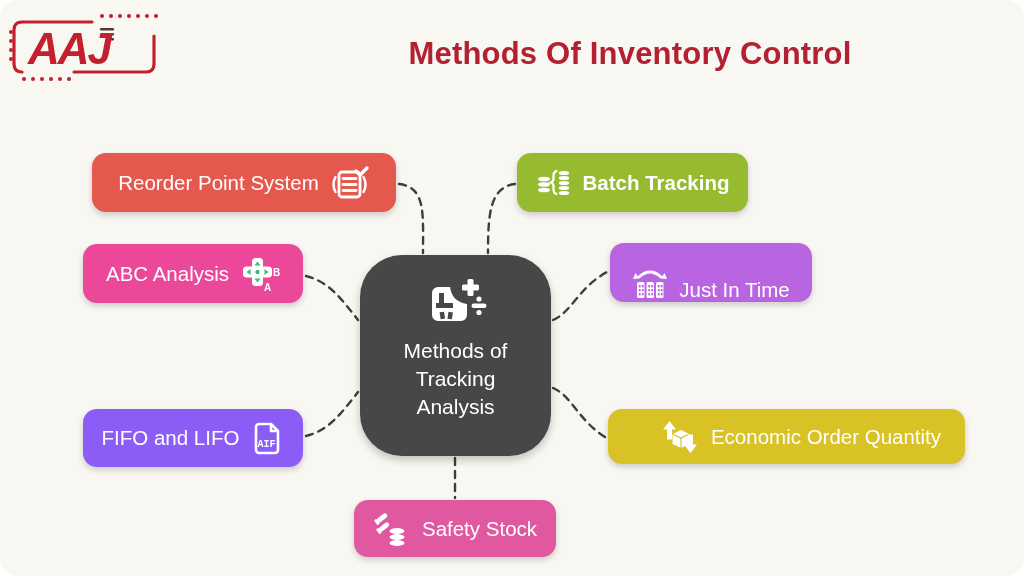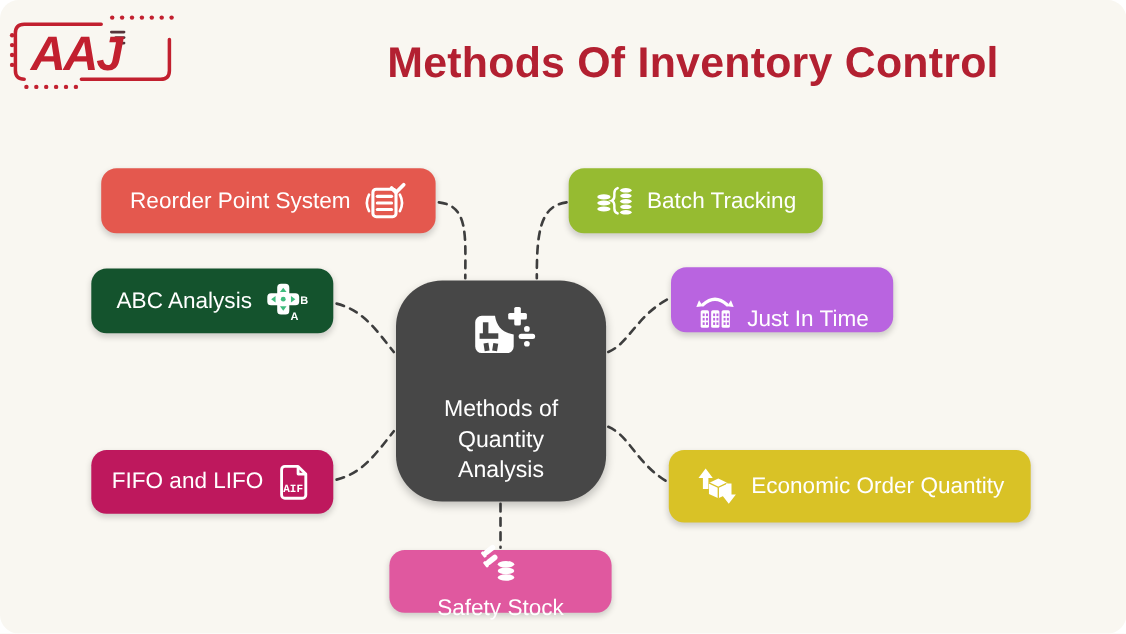--- a/index.html
+++ b/index.html
@@ -4,52 +4,52 @@
 <style>
   html,body{margin:0;padding:0;}
   #stage{
     position:relative; width:1024px; height:576px; overflow:hidden;
     font-family:"Liberation Sans", sans-serif;
     background:#f9f7f1;
   }
   
   .title{
     position:absolute; left:280px; top:36px; width:700px;
-    text-align:center; font-size:39px; font-weight:800; letter-spacing:.2px;
+    text-align:center; font-size:31px; font-weight:800; letter-spacing:.2px;
   }
   
   .logo{ position:absolute; left:8px; top:6px; width:152px; height:76px; }
   
   .connectors{ position:absolute; left:0; top:0; pointer-events:none; }
   .connectors path{ fill:none; stroke:#3e3e3e; stroke-width:2.4; stroke-dasharray:7 6; stroke-linecap:round; }
   
   .node{
     position:absolute; display:flex; align-items:center; justify-content:center;
     gap:11px; border-radius:14px; color:#fff; font-size:20.5px;
     box-shadow:0 3px 6px rgba(0,0,0,.18);
   }
   .node .nlabel{ white-space:nowrap; }
   .node .icon{ display:flex; align-items:center; }
   
   .pos-rps   { left:92px;  top:153px; width:304px; height:59px; }
   .pos-batch { left:517px; top:153px; width:231px; height:59px; }
   .pos-abc   { left:83px;  top:244px; width:220px; height:59px; }
   .pos-jit   { left:610px; top:243px; width:202px; height:59px;align-items:flex-end; }
   .pos-fifo  { left:83px;  top:409px; width:220px; height:58px; }
-  .pos-eoq   { left:608px; top:409px; width:329px; height:66px; }
+  .pos-eoq   { left:608px; top:409px; width:329px; height:55px;padding-left:28px; }
   .pos-safety{ left:354px; top:500px; width:202px; height:57px; }
   
   .center-box{
     position:absolute; left:360px; top:255px; width:191px; height:201px;
     border-radius:42px; display:flex; flex-direction:column; align-items:center;
     justify-content:flex-start; box-shadow:0 4px 8px rgba(0,0,0,.22);
   }
   .center-box .cicon{ margin-top:22px; }
   .center-label{
-    color:#fff; font-size:21px; line-height:28px; text-align:center; margin-top:24px;
+    color:#fff; font-size:21px; line-height:28px; text-align:center; margin-top:4px;
   }
   .center-label span{ display:block; }
 </style>
 </head>
 <body>
 
 <div id="stage" style="background: rgb(249, 247, 241); border-radius: 17px;">
 
   <div class="logo">
     <svg width="152" height="76" viewBox="0 0 152 76">
@@ -112,21 +112,21 @@
           <rect x="43.5" y="2" width="6" height="17" rx="1.5"></rect>
           <rect x="38" y="7.5" width="17" height="6" rx="1.5"></rect>
           <circle cx="55" cy="22" r="2.6"></circle>
           <rect x="47.5" y="26.5" width="15" height="4.6" rx="2.3"></rect>
           <circle cx="55" cy="35.5" r="2.6"></circle>
         </g>
       </svg>
     </span>
     <div class="center-label">
       <span>Methods of</span>
-      <span>Quantity</span>
+      <span>Tracking</span>
       <span>Analysis</span>
     </div>
   </div>
 
   <div class="node pos-rps" style="background-color: rgb(228, 88, 78);">
     <span class="nlabel">Reorder Point System</span>
     <span class="icon">
       <svg width="40" height="38" viewBox="0 0 40 38">
         <path d="M26 7 l4 4 l7 -7" fill="none" stroke="#fff" stroke-width="3.4" stroke-linecap="round" stroke-linejoin="round"></path>
         <rect x="9" y="8" width="21" height="25" rx="3" fill="none" stroke="#fff" stroke-width="2.8"></rect>
@@ -134,40 +134,40 @@
           <line x1="13" y1="14.5" x2="26" y2="14.5"></line>
           <line x1="13" y1="20.5" x2="26" y2="20.5"></line>
           <line x1="13" y1="26.5" x2="26" y2="26.5"></line>
         </g>
         <path d="M5.5 13 q-4 7.5 0 15" fill="none" stroke="#fff" stroke-width="2.4" stroke-linecap="round"></path>
         <path d="M33.5 13 q4 7.5 0 15" fill="none" stroke="#fff" stroke-width="2.4" stroke-linecap="round"></path>
       </svg>
     </span>
   </div>
 
-  <div class="node pos-batch" style="background-color: rgb(150, 187, 49);">
+  <div class="node pos-batch" style="background-color: rgb(150, 187, 49); font-weight: bold;">
     <span class="icon">
       <svg width="36" height="36" viewBox="0 0 36 36">
         <g fill="#fff">
           <ellipse cx="8" cy="14" rx="6" ry="2.3"></ellipse>
           <ellipse cx="8" cy="19.5" rx="6" ry="2.3"></ellipse>
           <ellipse cx="8" cy="25" rx="6" ry="2.3"></ellipse>
           <ellipse cx="28" cy="8" rx="5.2" ry="2.1"></ellipse>
           <ellipse cx="28" cy="13" rx="5.2" ry="2.1"></ellipse>
           <ellipse cx="28" cy="18" rx="5.2" ry="2.1"></ellipse>
           <ellipse cx="28" cy="23" rx="5.2" ry="2.1"></ellipse>
           <ellipse cx="28" cy="28" rx="5.2" ry="2.1"></ellipse>
         </g>
         <path d="M20.5 6 q-3 1 -3 4.5 v3 q0 3 -2.5 4 q2.5 1 2.5 4 v3 q0 3.5 3 4.5" fill="none" stroke="#fff" stroke-width="2.2" stroke-linecap="round"></path>
       </svg>
     </span>
     <span class="nlabel">Batch Tracking</span>
   </div>
 
-  <div class="node pos-abc" style="background-color: #14532d;">
+  <div class="node pos-abc" style="background-color: #ec4899;">
     <span class="nlabel">ABC Analysis</span>
     <span class="icon">
       <svg width="40" height="37" viewBox="0 0 40 37">
         <g fill="#fff">
           <rect x="12" y="3" width="11" height="28" rx="3.5"></rect>
           <rect x="3" y="11.5" width="29" height="11" rx="3.5"></rect>
         </g>
         <g fill="#3fbc7d">
           <path d="M17.5 6.5 l3 4 h-6 z"></path>
           <path d="M17.5 27.5 l-3 -4 h6 z"></path>
@@ -210,21 +210,21 @@
           <rect x="25.8" y="23" width="1.8" height="2.4"></rect>
             <rect x="28.8" y="23" width="1.8" height="2.4"></rect>
           <rect x="25.8" y="27" width="1.8" height="2.4"></rect>
             <rect x="28.8" y="27" width="1.8" height="2.4"></rect>
         </g>
       </svg>
     </span>
     <span class="nlabel">Just In Time</span>
   </div>
 
-  <div class="node pos-fifo" style="background-color: #be185d;">
+  <div class="node pos-fifo" style="background-color: #8b5cf6;">
     <span class="nlabel">FIFO and LIFO</span>
     <span class="icon">
       <svg width="34" height="37" viewBox="0 0 34 37">
         <path d="M9 4 h12 l7 7 v19 a3 3 0 0 1 -3 3 H9 a3 3 0 0 1 -3 -3 V7 a3 3 0 0 1 3 -3 z" fill="none" stroke="#fff" stroke-width="2.6" stroke-linejoin="round"></path>
         <path d="M21 4 v7 h7" fill="none" stroke="#fff" stroke-width="2.6" stroke-linejoin="round"></path>
         <text x="7.5" y="27" font-size="10" font-weight="bold" fill="#fff" font-family="'Liberation Mono', monospace">AIF</text>
       </svg>
     </span>
   </div>
 
@@ -240,21 +240,21 @@
             <path d="M12.5 16 L21 20 L29.5 16"></path>
             <path d="M21 20 V30"></path>
           </g>
         </g>
         <path d="M30.5 35 l-6.5 -8.5 h4 v-10 h5 v10 h4 z" fill="#fff"></path>
       </svg>
     </span>
     <span class="nlabel">Economic Order Quantity</span>
   </div>
 
-  <div class="node pos-safety" style="background-color: rgb(224, 88, 159); flex-direction: column;">
+  <div class="node pos-safety" style="background-color: rgb(224, 88, 159);">
     <span class="icon">
       <svg width="38" height="38" viewBox="0 0 38 38">
         <g fill="#fff">
           <g transform="rotate(-38 9 8)">
             <rect x="3" y="5.5" width="12" height="5" rx="2.5"></rect>
             <rect x="1" y="5" width="3" height="6" rx="1"></rect>
           </g>
           <g transform="rotate(-38 11 17)">
             <rect x="5" y="14.5" width="12" height="5" rx="2.5"></rect>
             <rect x="3" y="14" width="3" height="6" rx="1"></rect>

